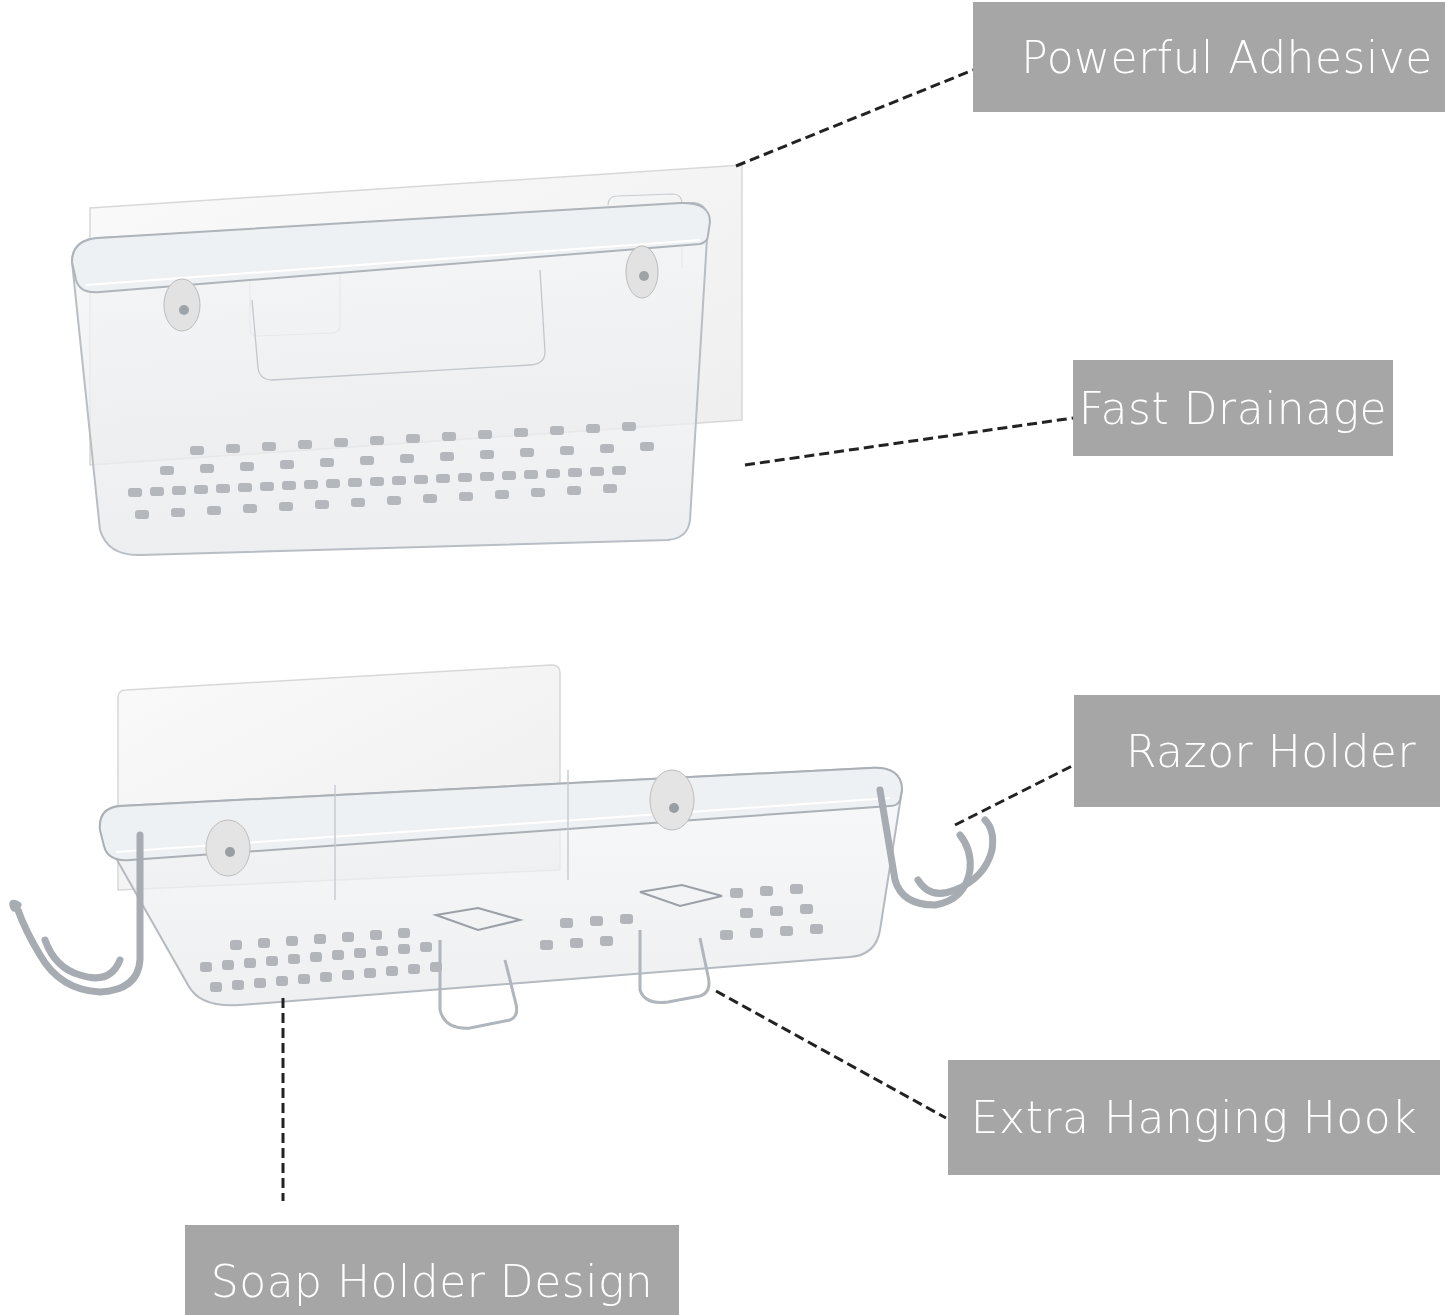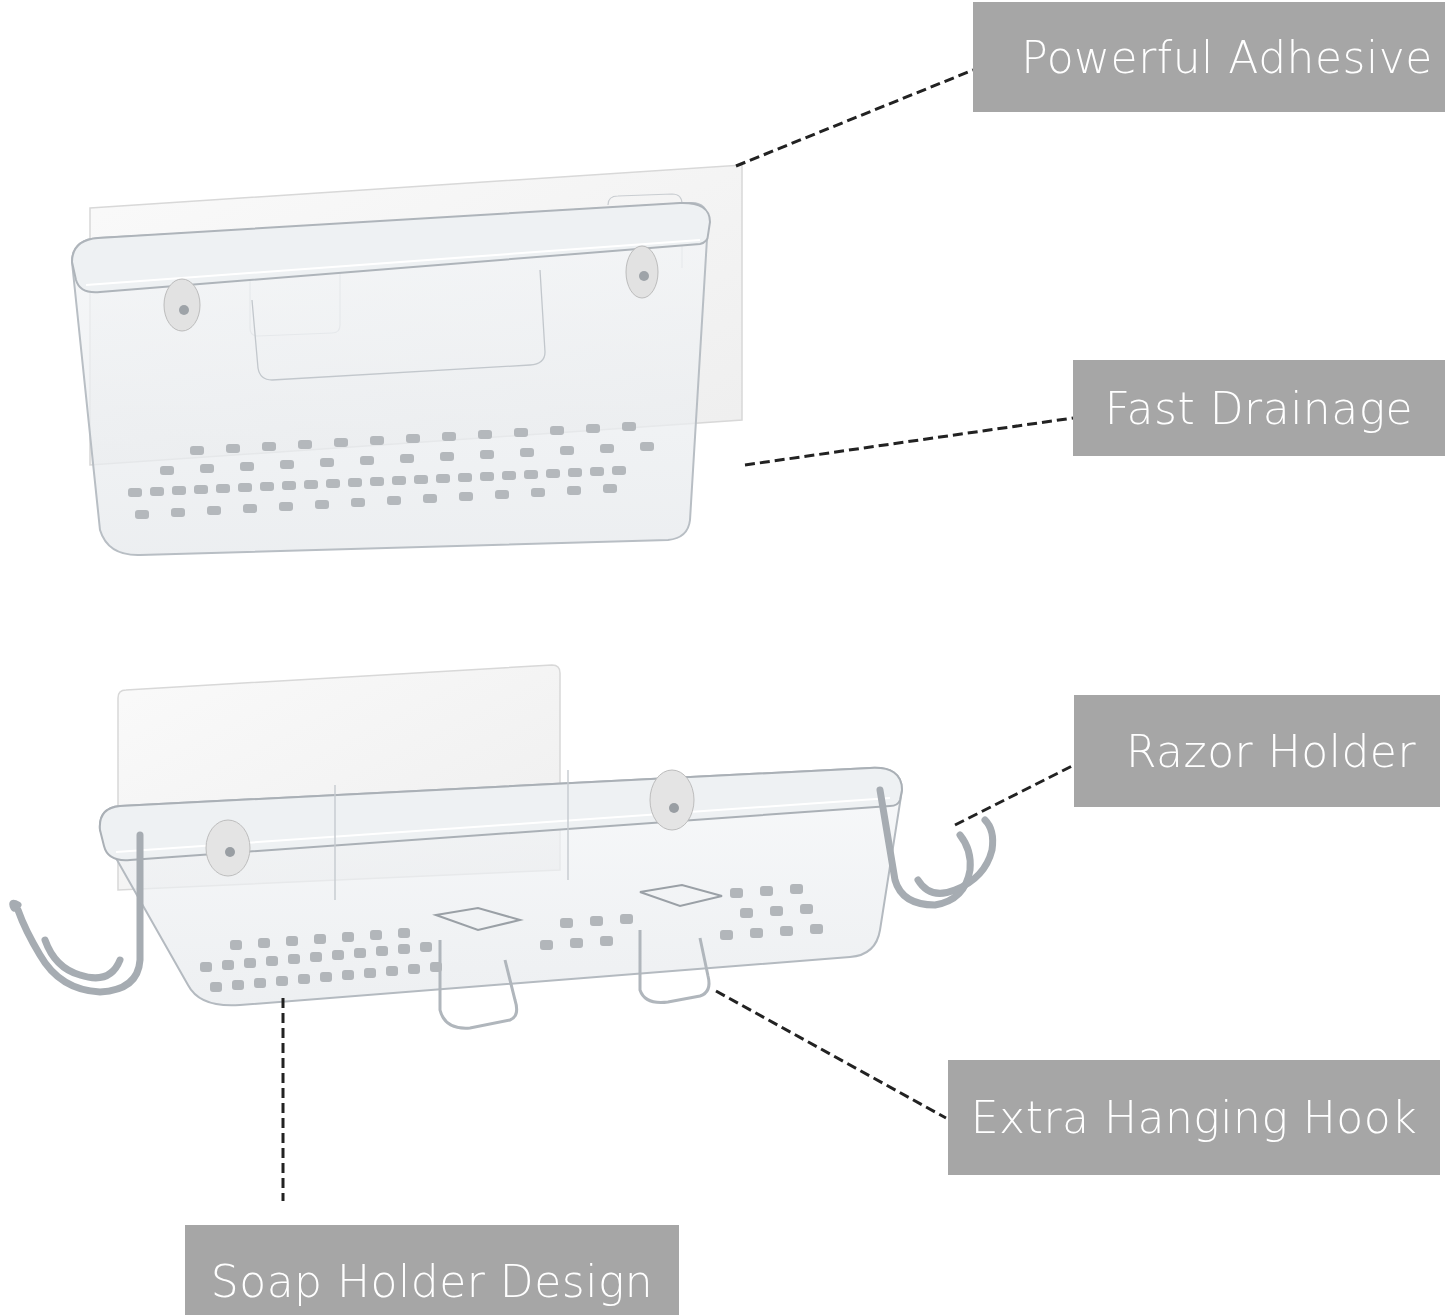--- a/index.html
+++ b/index.html
@@ -6,21 +6,21 @@
   body { width: 1445px; height: 1315px; position: relative; overflow: hidden;
          font-family: "DejaVu Sans", "Liberation Sans", sans-serif; }
   .canvas { position: absolute; left: 0; top: 0; width: 1445px; height: 1315px; }
   .label-box {
     position: absolute; background: #a6a6a6; color: #ffffff;
     display: flex; align-items: center; justify-content: center;
     font-family: "DejaVu Sans", sans-serif; font-weight: 300;
     letter-spacing: 0.5px; white-space: nowrap; box-sizing: border-box;
   }
   .lb-adhesive { left: 973px; top: 2px;   width: 508px; height: 110px; font-size: 44px; }
-  .lb-drainage { left: 1073px; top: 360px; width: 372px; height: 96px;  font-size: 44px; }
+  .lb-drainage { left: 1073px; top: 360px; width: 320px; height: 96px;  font-size: 44px; }
   .lb-razor    { left: 1074px; top: 695px; width: 366px; height: 112px; font-size: 44px; padding-left: 28px; }
   .lb-hook     { left: 948px; top: 1060px; width: 492px; height: 115px; font-size: 44px; }
   .lb-soap     { left: 185px; top: 1201px; width: 494px; height: 112px; font-size: 44px; margin-top: 24px; }
   svg.art { position: absolute; left: 0; top: 0; }
 </style>
 </head>
 <body>
 
 <div class="canvas">
 

